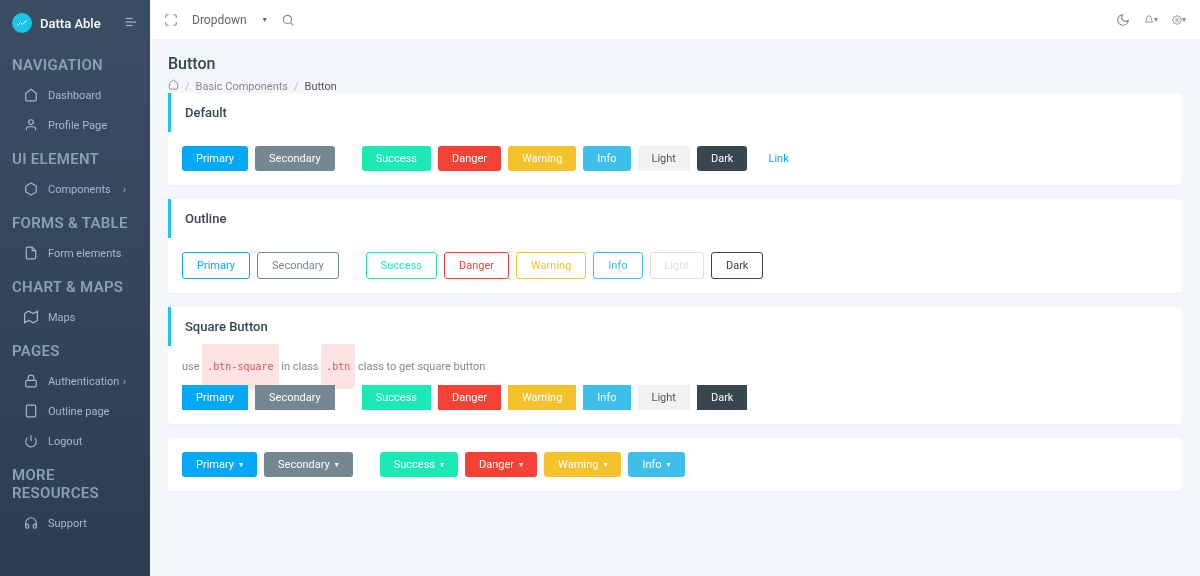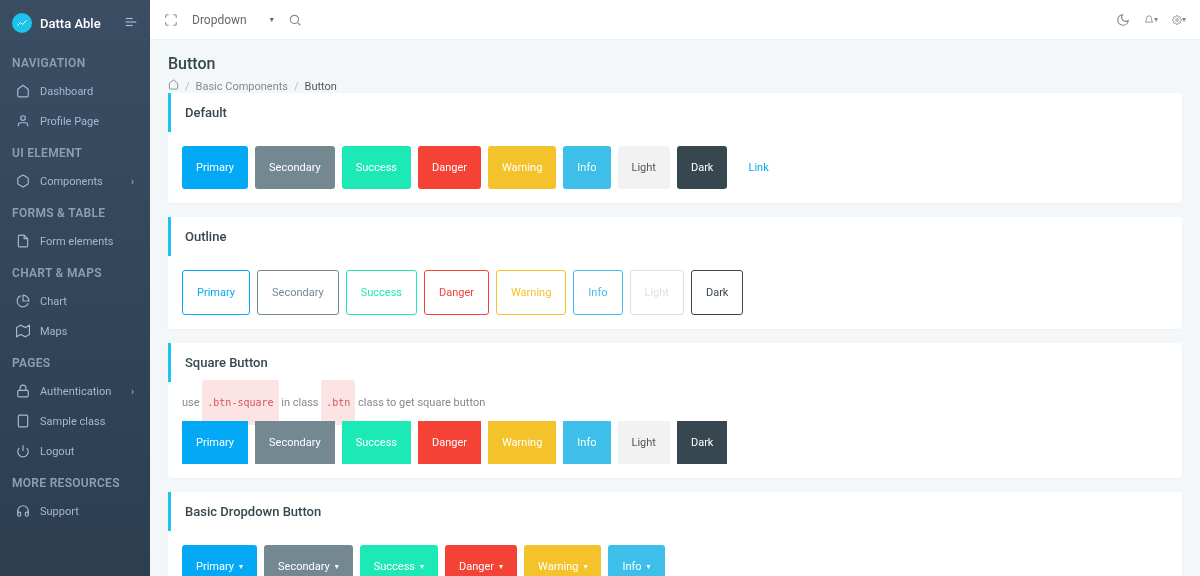--- a/index.html
+++ b/index.html
@@ -2,53 +2,53 @@
 <html><head>
 <meta charset="utf-8">
 <style>
 * { margin: 0; padding: 0; box-sizing: border-box; font-family: -apple-system, BlinkMacSystemFont, "Segoe UI", Roboto, sans-serif; }
 body { background: #f4f7fa; height: 576px; overflow: hidden; display: flex; }
 .sidebar { width: 150px; background: #2c3e50; background: linear-gradient(180deg, #3a4d63 0%, #2c3e50 100%); color: #a9b7d0; height: 100%; padding: 0; overflow-y: auto; }
 .brand { display: flex; align-items: center; padding: 13px 12px; color: #fff; font-weight: 500; font-size: 13px; }
 .brand-icon { width: 20px; height: 20px; background: #1dc4e9; border-radius: 50%; display: flex; align-items: center; justify-content: center; margin-right: 8px; }
 .brand-icon svg { width: 12px; height: 12px; }
 .collapse-toggle { margin-left: auto; color: #a9b7d0; cursor: pointer; }
-.nav-section-title { font-size: 12px; font-weight: 600; text-transform: uppercase; padding: 10px 12px 6px; color: #8ca0b3; letter-spacing: 0.3px; }
-.nav-item { display: flex; align-items: center; padding: 8px 16px; font-size: 11px; color: #a9b7d0; cursor: pointer; }
+.nav-section-title { font-size: 15px; font-weight: 600; text-transform: uppercase; padding: 10px 12px 6px; color: #8ca0b3; letter-spacing: 0.3px; }
+.nav-item { display: flex; align-items: center; padding: 8px 24px; font-size: 11px; color: #a9b7d0; cursor: pointer; }
 .nav-item .icon { width: 14px; height: 14px; margin-right: 10px; flex-shrink: 0; display:flex; align-items:center; justify-content:center;}
 .nav-item .chev { margin-left: auto; font-size: 10px; }
 
 .main { flex: 1; display: flex; flex-direction: column; height: 100%; }
 .topbar { height: 40px; background: #fff; display: flex; align-items: center; padding: 0 14px; gap: 12px; border-bottom: 1px solid #eef2f5; }
 .topbar-left { display: flex; align-items: center; gap: 14px; }
 .topbar-right { margin-left: auto; display: flex; align-items: center; gap: 14px; color: #888; }
 .topbar .ico { width: 14px; height: 14px; color: #888; cursor: pointer; display:flex; align-items:center; justify-content:center;}
-.dropdown-link { font-size: 12px; color: #666; display: flex; align-items: center; gap: 23px; cursor: pointer; }
+.dropdown-link { font-size: 12px; color: #666; display: flex; align-items: center; gap: 16px; cursor: pointer; }
 
 .content { padding: 14px 18px; overflow-y: auto; flex: 1; }
 .page-header { margin-bottom: 0; }
 .page-title { font-size: 16px; font-weight: 500; color: #37474f; margin-bottom: 6px; }
 .breadcrumb { font-size: 11px; color: #888; display: flex; align-items: center; gap: 6px; }
 .breadcrumb .sep { color: #bbb; }
 .breadcrumb .active { color: #555; }
 
 .card { background: #fff; border-radius: 4px; margin-bottom: 14px; box-shadow: 0 1px 2px rgba(0,0,0,0.03); }
 .card-header { padding: 12px 14px; border-left: 3px solid #1dc4e9; font-size: 13px; font-weight: 500; color: #37474f; }
 .card-body { padding: 14px; }
 .card-desc { font-size: 11px; color: #888; margin-bottom: 12px; }
 .card-desc code { background: #fde4e4; color: #d6535a; padding: 17px 5px; border-radius: 3px; font-size: 10px; font-family: monospace; }
 
 .btn-row { display: flex; flex-wrap: wrap; gap: 7px; }
-.btn { padding: 15px 14px; font-size: 11px; border-radius: 3px; border: none; cursor: pointer; display: inline-flex; align-items: center; gap: 5px; }
+.btn { padding: 6px 14px; font-size: 11px; border-radius: 3px; border: none; cursor: pointer; display: inline-flex; align-items: center; gap: 5px; }
 .btn-square { border-radius: 0; }
 .caret { font-size: 8px; }
 
 .btn-primary { background: #04a9f5; color: #fff; }
 .btn-secondary { background: #748892; color: #fff; }
-.btn-success { background: #1de9b6; color: #fff; }
+.btn-success { background: #1de9b6; color: #fff; margin-left: 20px; }
 .btn-danger { background: #f44236; color: #fff; }
 .btn-warning { background: #f4c22b; color: #fff; }
 .btn-info { background: #3ebfea; color: #fff; }
 .btn-light { background: #f2f2f2; color: #555; }
 .btn-dark { background: #37474f; color: #fff; }
 .btn-link { background: transparent; color: #04a9f5; }
 
 .btn-outline { background: transparent; border: 1px solid; }
 .btn-outline.btn-primary { color: #04a9f5; border-color: #04a9f5; }
 .btn-outline.btn-secondary { color: #748892; border-color: #748892; }
@@ -114,29 +114,20 @@
             <path d="M14 2H6a2 2 0 0 0-2 2v16a2 2 0 0 0 2 2h12a2 2 0 0 0 2-2V8z"></path>
             <polyline points="14 2 14 8 20 8"></polyline>
           </svg>
         </span>
         <span>Form elements</span>
       </div>
       <div class="nav-section-title">CHART &amp; MAPS</div>
       <div class="nav-item">
         <span class="icon">
           <svg viewBox="0 0 24 24" width="14" height="14" fill="none" stroke="currentColor" stroke-width="2">
-            <path d="M21.21 15.89A10 10 0 1 1 8 2.83"></path>
-            <path d="M22 12A10 10 0 0 0 12 2v10z"></path>
-          </svg>
-        </span>
-        <span>Chart</span>
-      </div>
-      <div class="nav-item">
-        <span class="icon">
-          <svg viewBox="0 0 24 24" width="14" height="14" fill="none" stroke="currentColor" stroke-width="2">
             <polygon points="1 6 1 22 8 18 16 22 23 18 23 2 16 6 8 2 1 6"></polygon>
           </svg>
         </span>
         <span>Maps</span>
       </div>
       <div class="nav-section-title">PAGES</div>
       <div class="nav-item">
         <span class="icon">
           <svg viewBox="0 0 24 24" width="14" height="14" fill="none" stroke="currentColor" stroke-width="2">
             <rect x="3" y="11" width="18" height="11" rx="2"></rect>
@@ -145,21 +136,21 @@
         </span>
         <span>Authentication</span>
         <span class="chev">›</span>
       </div>
       <div class="nav-item">
         <span class="icon">
           <svg viewBox="0 0 24 24" width="14" height="14" fill="none" stroke="currentColor" stroke-width="2">
             <rect x="4" y="2" width="16" height="20" rx="2"></rect>
           </svg>
         </span>
-        <span>Sample class</span>
+        <span>Outline page</span>
       </div>
       <div class="nav-item">
         <span class="icon">
           <svg viewBox="0 0 24 24" width="14" height="14" fill="none" stroke="currentColor" stroke-width="2">
             <path d="M18.36 6.64a9 9 0 1 1-12.73 0"></path>
             <line x1="12" y1="2" x2="12" y2="12"></line>
           </svg>
         </span>
         <span>Logout</span>
       </div>
@@ -283,21 +274,20 @@
           <button class="btn btn-square btn-danger">Danger</button>
           <button class="btn btn-square btn-warning">Warning</button>
           <button class="btn btn-square btn-info">Info</button>
           <button class="btn btn-square btn-light">Light</button>
           <button class="btn btn-square btn-dark">Dark</button>
         </div>
       </div>
     </div>
 
     <div class="card">
-      <div class="card-header">Basic Dropdown Button</div>
       <div class="card-body">
         <div class="btn-row">
           <button class="btn btn-primary">
               <span>Primary</span>
               <span class="caret">▾</span>
             </button>
           <button class="btn btn-secondary">
               <span>Secondary</span>
               <span class="caret">▾</span>
             </button>

